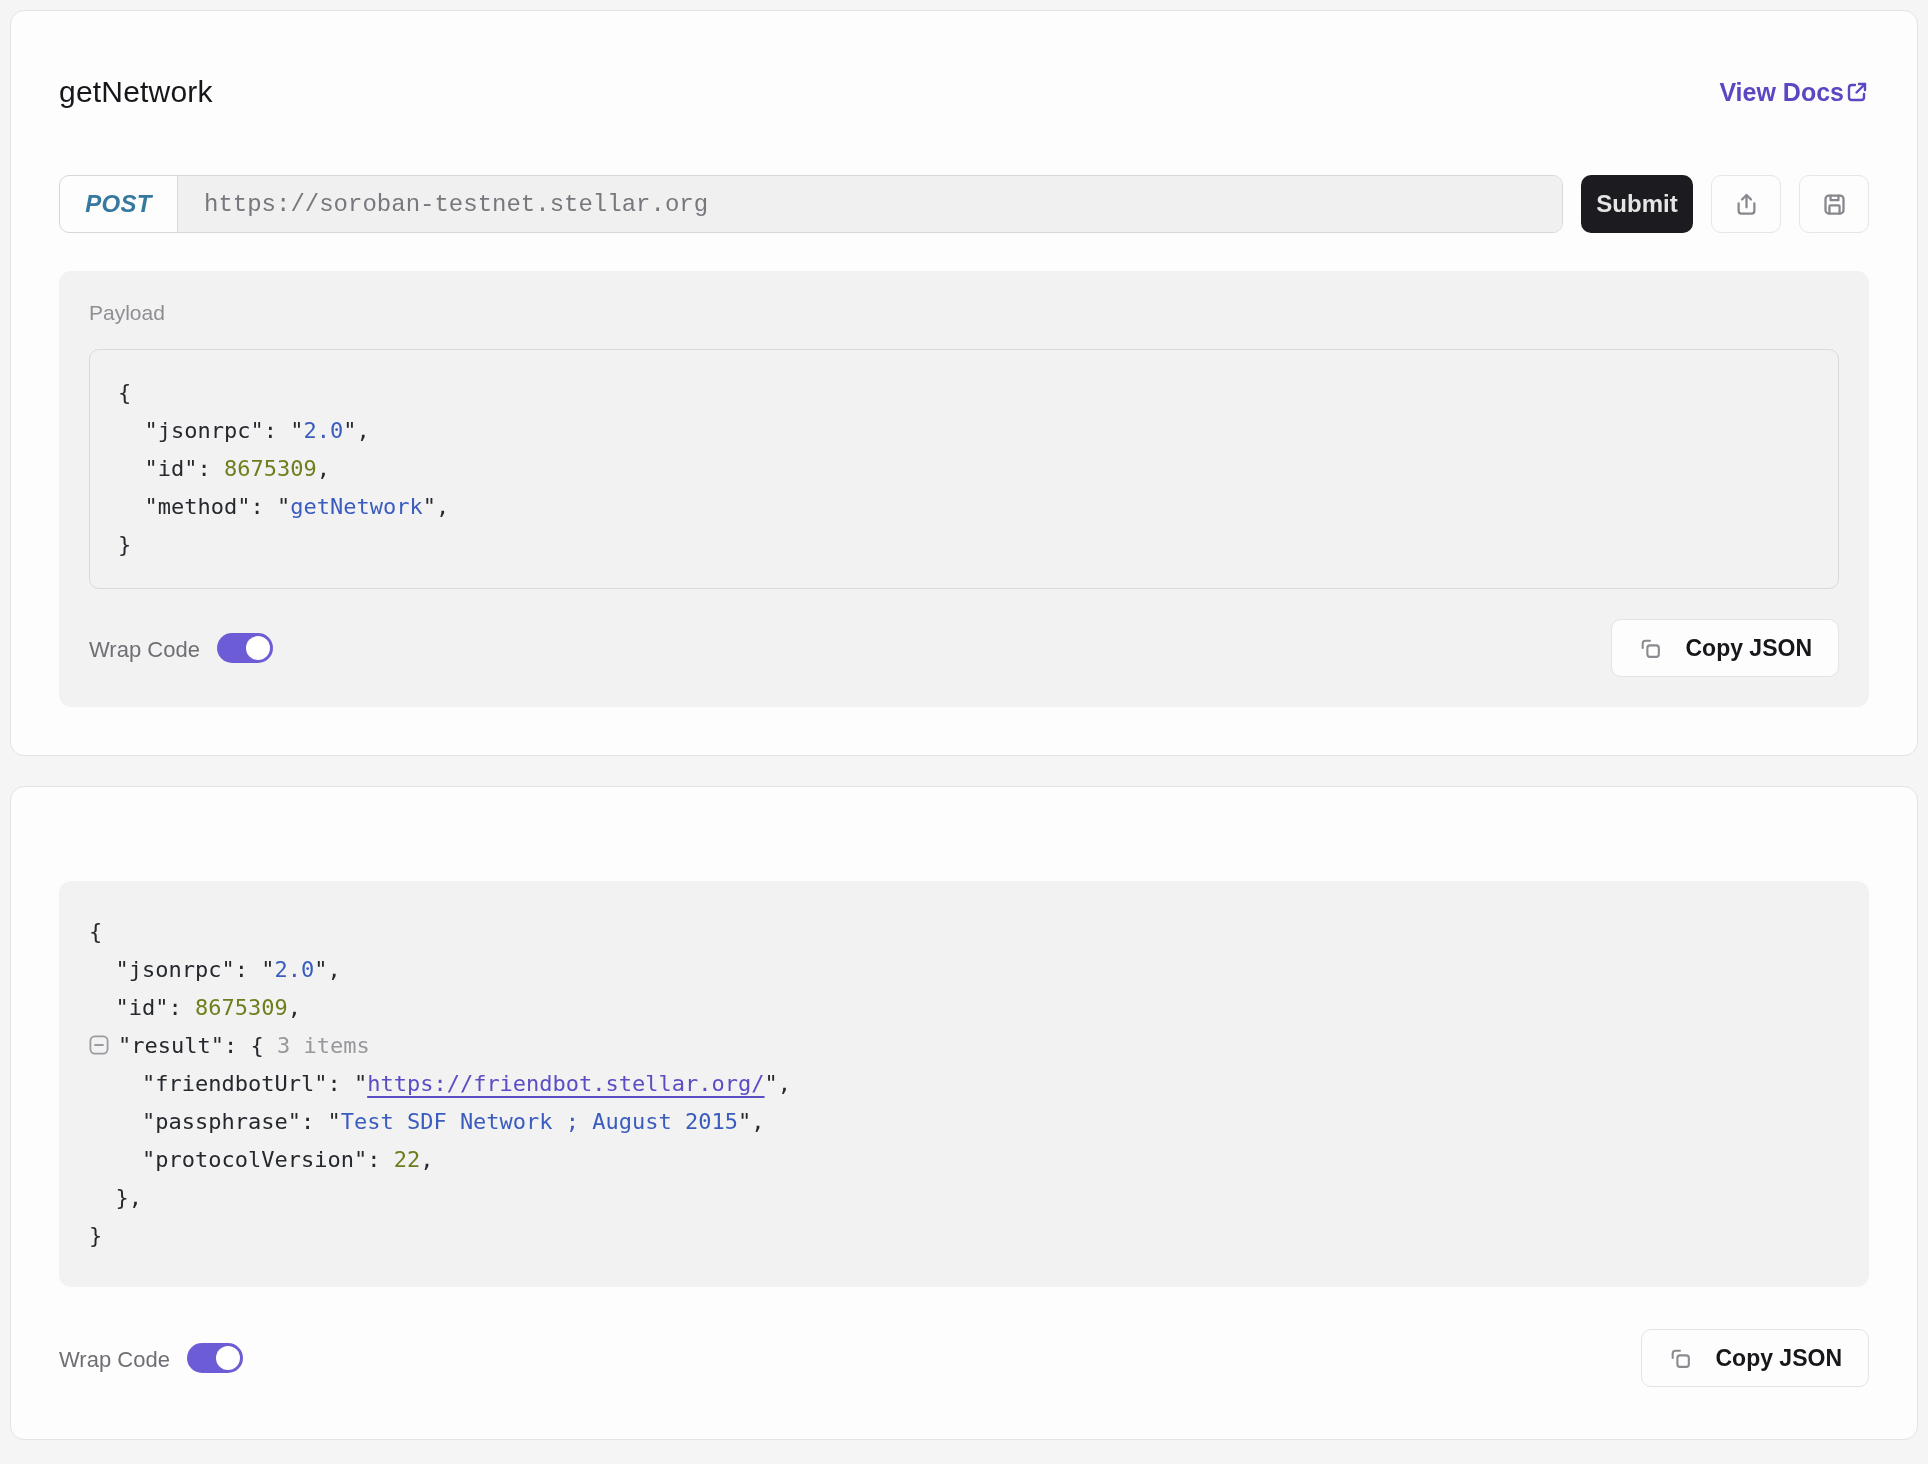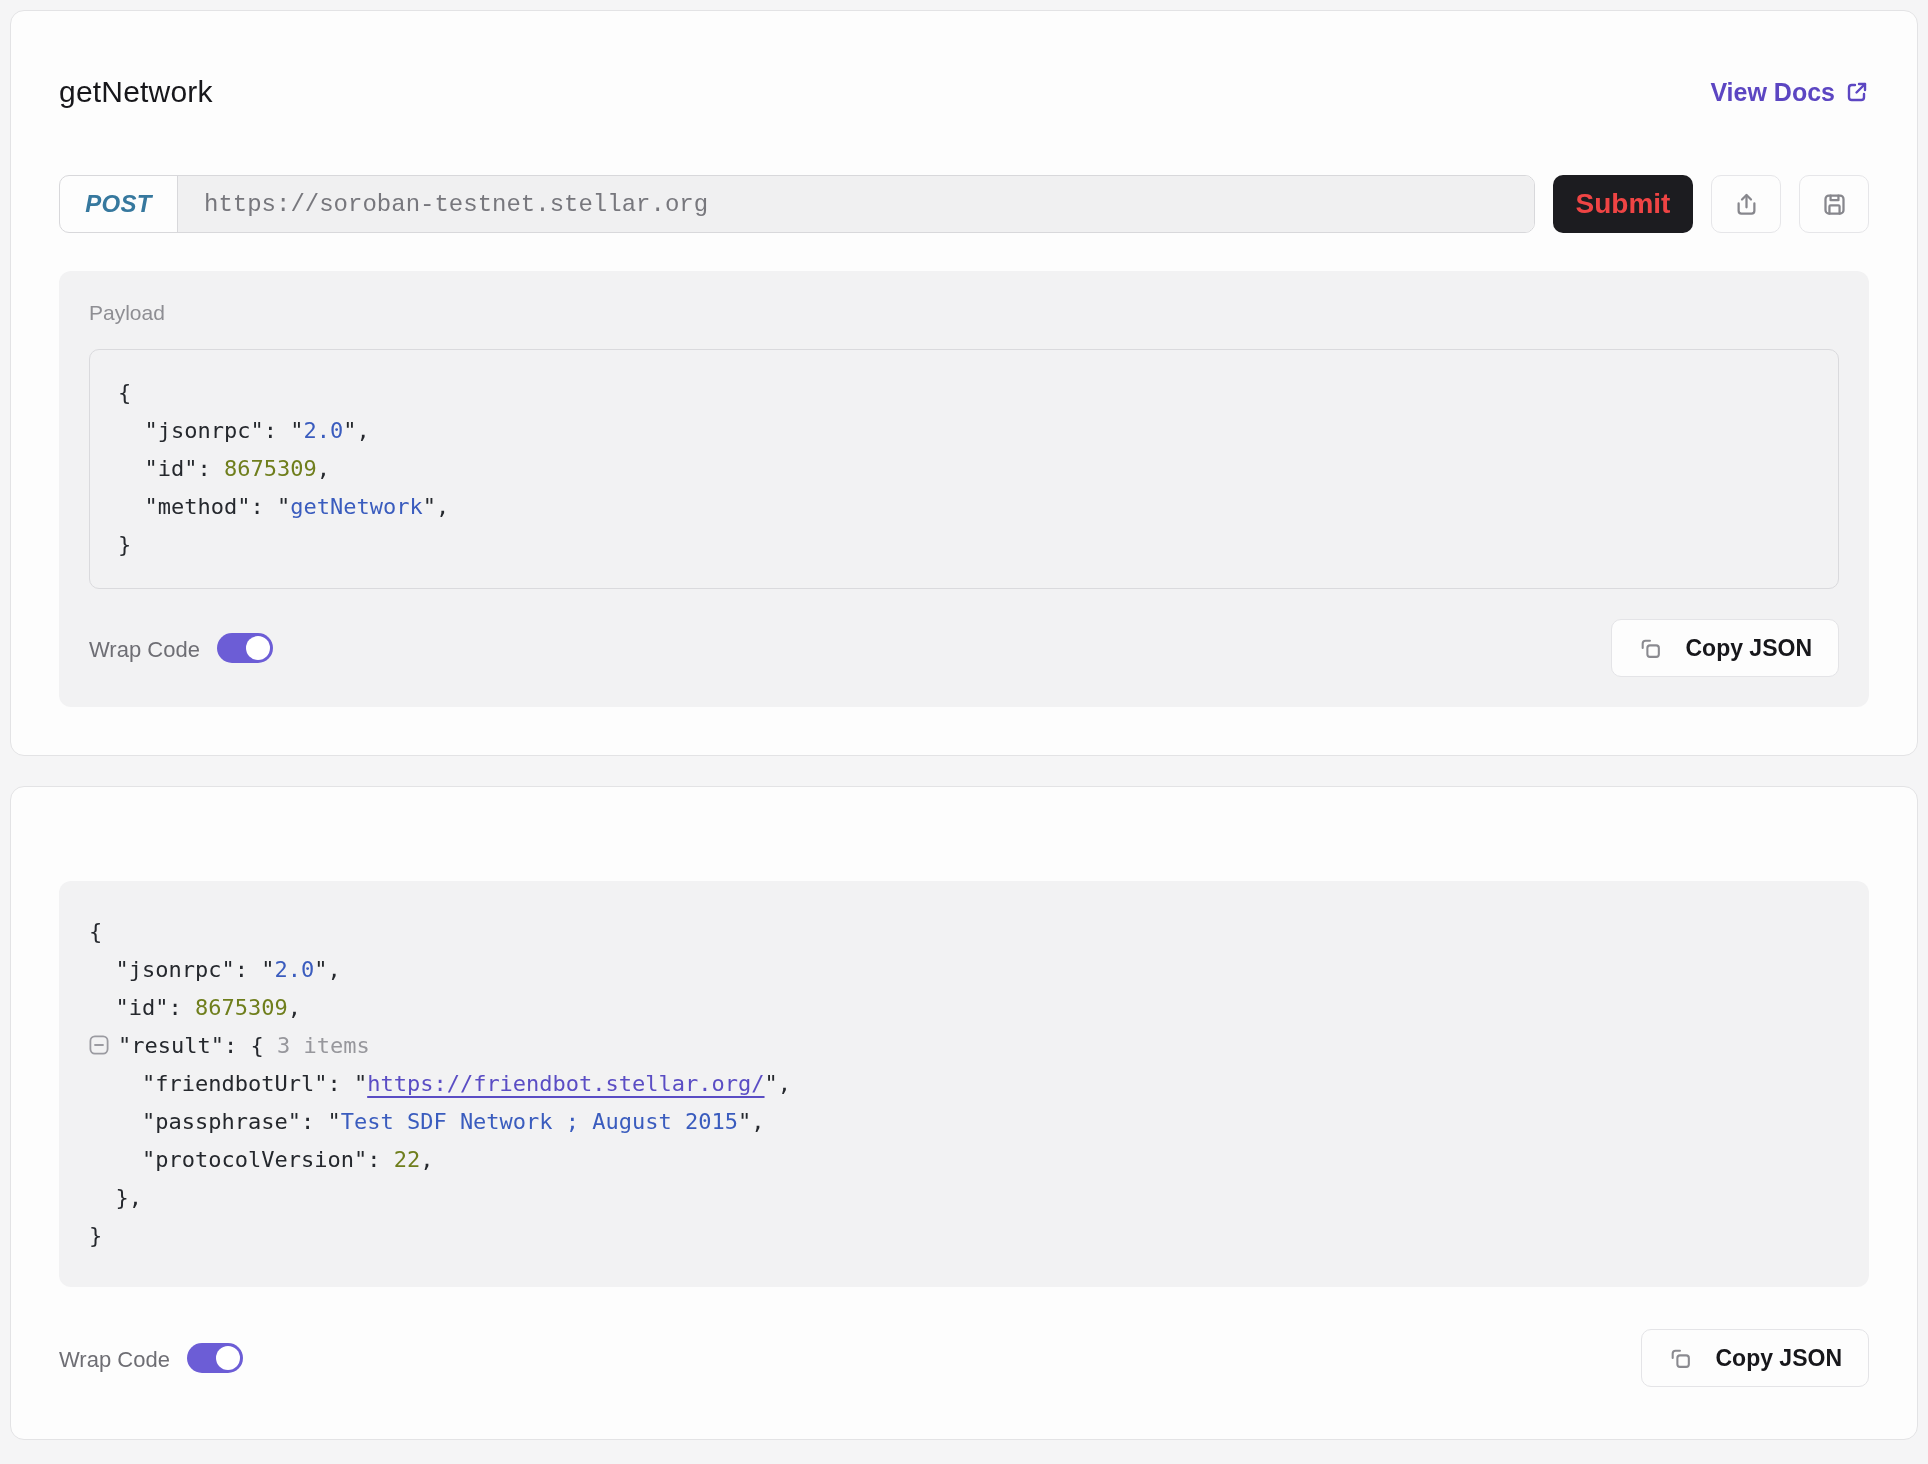--- a/index.html
+++ b/index.html
@@ -33,21 +33,21 @@
     background:var(--card-bg);
     border:1px solid var(--card-border);
     border-radius:14px;
   }
   .card-request{margin-top:10px;padding:44px 48px 48px;}
   .card-response{margin-top:30px;padding:50px 48px 52px;}
 
   .card-header{display:flex;justify-content:space-between;align-items:center;}
   .page-title{font-size:30px;font-weight:400;color:#17171b;letter-spacing:.2px;}
   .view-docs{
-    display:flex;align-items:center;gap:10px;
+    display:flex;align-items:center;gap:1px;
     color:var(--accent-link);font-weight:bold;font-size:25px;
     text-decoration:none;cursor:pointer;
   }
   .view-docs svg{width:24px;height:24px;display:block;}
 
   .endpoint-row{margin-top:46px;display:flex;gap:18px;align-items:stretch;}
   .url-group{
     flex:1;display:flex;height:58px;
     border:1px solid var(--input-border);
     border-radius:10px;overflow:hidden;background:var(--card-bg);
@@ -59,23 +59,23 @@
     flex:none;
     font-style:italic;
   }
   .url-input{
     flex:1;min-width:0;border:none;outline:none;
     background:var(--input-bg);color:#77777d;
     font-size:24px;padding:0 26px;
     font-family:Liberation Mono, monospace;
   }
   .submit-btn{
-    width:140px;height:58px;flex:none;
-    background:var(--submit-bg);color:#ef4444;
-    font-size:28px;font-weight:bold;
+    width:112px;height:58px;flex:none;
+    background:var(--submit-bg);color:#e5e5e5;
+    font-size:24px;font-weight:bold;
     border:none;border-radius:10px;cursor:pointer;
     font-family:"Liberation Sans", sans-serif;
   }
   .icon-btn{
     width:70px;height:58px;flex:none;
     display:flex;align-items:center;justify-content:center;
     background:var(--card-bg);
     border:1px solid #e6e6e9;border-radius:10px;
     color:#87878d;cursor:pointer;
   }

